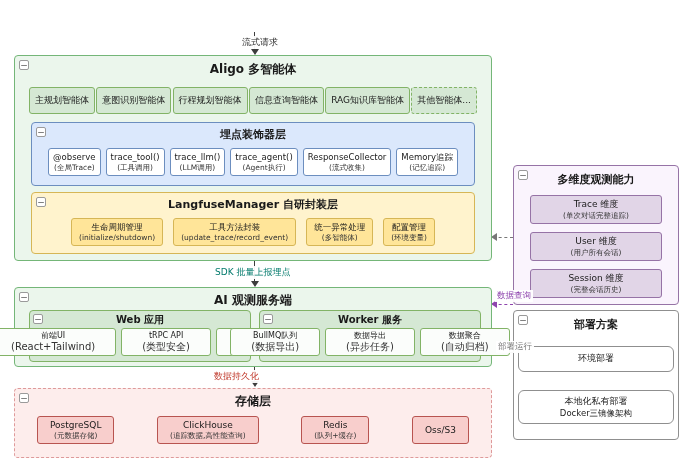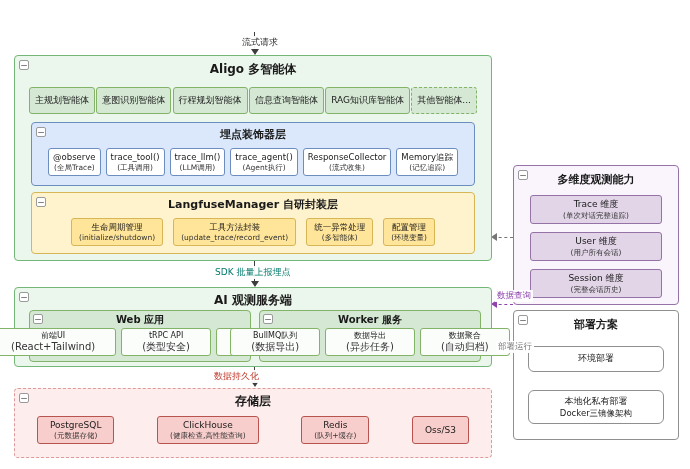--- a/index.html
+++ b/index.html
@@ -65,21 +65,21 @@
 
   
   .observ { left:513px; top:165px; width:166px; height:140px; background:#faf4fd; border:1px solid #9673a6; }
   .observ .ctitle { margin-top:6px; font-size:11px; }
   .purple-node { width:132px; margin:8px auto 0; background:#e1d5e7; border:1px solid #9673a6;
                  padding:3px 2px; min-height:29px; }
   .purple-node .node-name { font-size:9px; }
 
   .deploy { left:513px; top:310px; width:166px; height:130px; background:#ffffff; border:1px solid #8f8f8f; }
   .deploy .ctitle { margin-top:6px; font-size:11px; }
-  .deploy-node { width:136px; margin:14px auto 0; background:#ffffff; border:1px solid #8f8f8f;
+  .deploy-node { width:156px; margin:14px auto 0; background:#ffffff; border:1px solid #8f8f8f;
                  border-radius:6px; padding:3px 2px; min-height:26px;justify-content:center; }
   .deploy-node.second { margin-top:18px; min-height:34px; }
   .deploy-node .node-name { font-size:9px; }
   .deploy-node .node-sub { font-size:8.5px; color:#222; }
 
   
   .sol-v { position:absolute; width:0; border-left:1px solid #3d3d3d; }
   .ah-down { position:absolute; width:0; height:0; border-left:4px solid transparent;
              border-right:4px solid transparent; border-top:6px solid #3d3d3d; }
   .dash-h { position:absolute; height:0; border-top:1px dashed #777; }
@@ -238,21 +238,21 @@
   <div class="cbox storage">
     <div class="collapse">−</div>
     <div class="ctitle">存储层</div>
     <div class="store-row">
       <div class="node pink-node">
         <div class="node-name">PostgreSQL</div>
         <div class="node-sub">(元数据存储)</div>
       </div>
       <div class="node pink-node">
         <div class="node-name">ClickHouse</div>
-        <div class="node-sub">(健康检查,高性能查询)</div>
+        <div class="node-sub">(追踪数据,高性能查询)</div>
       </div>
       <div class="node pink-node">
         <div class="node-name">Redis</div>
         <div class="node-sub">(队列+缓存)</div>
       </div>
       <div class="node pink-node">
         <div class="node-name">Oss/S3</div>
         <div class="node-sub"></div>
       </div>
     </div>

